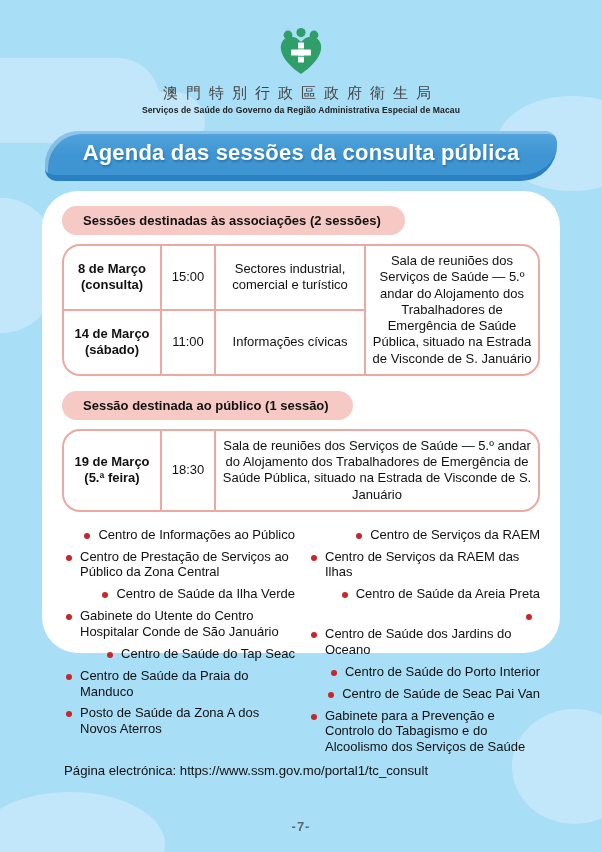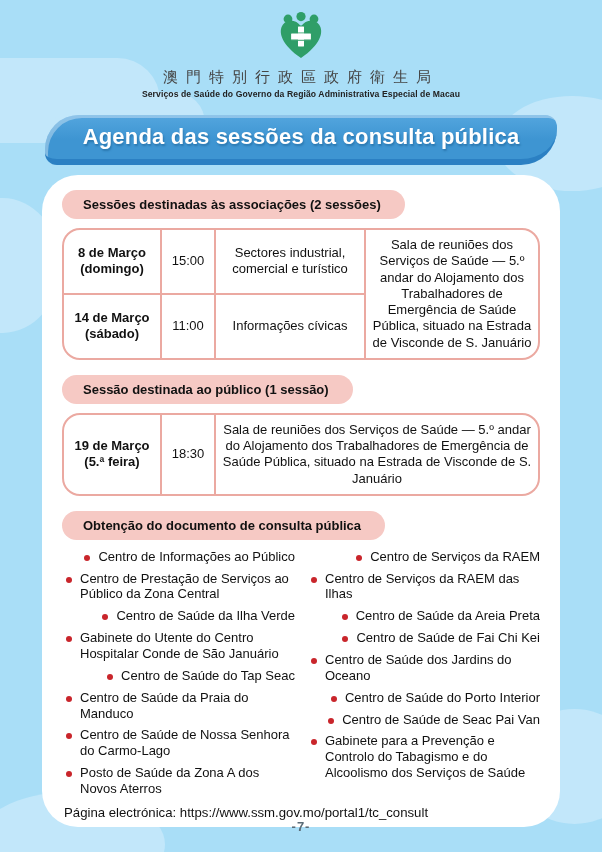--- a/index.html
+++ b/index.html
@@ -16,21 +16,21 @@
     background: #c2e7fa;
     border-radius: 50%;
   }
   .cloud.c1 { left: -70px; top: 58px;  width: 230px; height: 85px; border-radius: 45px; }
   .cloud.c2 { left: 55px;  top: 92px;  width: 150px; height: 62px; border-radius: 40px; }
   .cloud.c3 { right: -45px; top: 96px; width: 150px; height: 95px; }
   .cloud.c4 { left: -55px; top: 198px; width: 115px; height: 135px; }
   .cloud.c5 { right: -35px; bottom: 28px; width: 125px; height: 115px; }
   .cloud.c6 { left: -25px; bottom: -45px; width: 190px; height: 105px; }
 
-  .header { position: relative; text-align: center; padding-top: 12px; }
+  .header { position: relative; text-align: center; padding-top: 28px; }
   .logo { display: inline-block; }
   .org-title-zh {
     font-size: 15px;
     letter-spacing: 8px;
     color: #454545;
     margin-top: 4px;
     font-family: "DejaVu Sans", sans-serif;
   }
   .org-subtitle-pt {
     font-size: 8.6px;
@@ -58,21 +58,21 @@
     font-size: 22px;
     font-weight: bold;
     letter-spacing: 0.2px;
     text-shadow: 1px 2px 2px rgba(21,84,133,0.45);
     white-space: nowrap;
   }
 
   .card {
     position: relative;
     width: 518px;
-    height: 652px;
+    height: 462px;
     margin: 10px auto 8px;
     background: #ffffff;
     border-radius: 36px;
     padding: 15px 20px 12px;
   }
 
   .pill {
     display: inline-block;
     background: #f6c9c4;
     border-radius: 17px;
@@ -189,21 +189,21 @@
 <div class="card">
 
   <div>
     <div class="pill">Sessões destinadas às associações (2 sessões)</div>
     <div class="sched-table-wrap">
       <table class="sched">
         <tbody>
             <tr>
           <td class="col-date cell-date">
             <div>8 de Março</div>
-            <div>(domingo)</div>
+            <div>(consulta)</div>
           </td>
           <td class="col-time">15:00</td>
           <td class="col-aud">Sectores industrial, comercial e turístico</td>
           <td class="cell-loc" rowspan="2">Sala de reuniões dos Serviços de Saúde — 5.º andar do Alojamento dos Trabalhadores de Emergência de Saúde Pública, situado na Estrada de Visconde de S. Januário</td>
         </tr>
         <tr>
           <td class="col-date cell-date">
             <div>14 de Março</div>
             <div>(sábado)</div>
           </td>
@@ -227,21 +227,20 @@
           </td>
           <td class="col-time">18:30</td>
           <td class="cell-loc">Sala de reuniões dos Serviços de Saúde — 5.º andar do Alojamento dos Trabalhadores de Emergência de Saúde Pública, situado na Estrada de Visconde de S. Januário</td>
         </tr>
       </tbody>
         </table>
     </div>
   </div>
 
   <div class="section">
-    <div class="pill">Obtenção do documento de consulta pública</div>
     <div class="bullets">
       <div class="bullet-col">
         <div class="bullet-item">
             <span class="bullet-dot"></span>
             <span class="bullet-text">Centro de Informações ao Público</span>
           </div>
         <div class="bullet-item">
             <span class="bullet-dot"></span>
             <span class="bullet-text">Centro de Prestação de Serviços ao Público da Zona Central</span>
           </div>
@@ -256,43 +255,38 @@
         <div class="bullet-item">
             <span class="bullet-dot"></span>
             <span class="bullet-text">Centro de Saúde do Tap Seac</span>
           </div>
         <div class="bullet-item">
             <span class="bullet-dot"></span>
             <span class="bullet-text">Centro de Saúde da Praia do Manduco</span>
           </div>
         <div class="bullet-item">
             <span class="bullet-dot"></span>
-            <span class="bullet-text">Centro de Saúde de Nossa Senhora do Carmo-Lago</span>
-          </div>
-        <div class="bullet-item">
-            <span class="bullet-dot"></span>
             <span class="bullet-text">Posto de Saúde da Zona A dos Novos Aterros</span>
           </div>
       </div>
       <div class="bullet-col">
         <div class="bullet-item">
             <span class="bullet-dot"></span>
             <span class="bullet-text">Centro de Serviços da RAEM</span>
           </div>
         <div class="bullet-item">
             <span class="bullet-dot"></span>
             <span class="bullet-text">Centro de Serviços da RAEM das Ilhas</span>
           </div>
         <div class="bullet-item">
             <span class="bullet-dot"></span>
             <span class="bullet-text">Centro de Saúde da Areia Preta</span>
           </div>
         <div class="bullet-item">
             <span class="bullet-dot"></span>
-            <span class="bullet-text">Centro de Saúde de Fai Chi Kei</span>
           </div>
         <div class="bullet-item">
             <span class="bullet-dot"></span>
             <span class="bullet-text">Centro de Saúde dos Jardins do Oceano</span>
           </div>
         <div class="bullet-item">
             <span class="bullet-dot"></span>
             <span class="bullet-text">Centro de Saúde do Porto Interior</span>
           </div>
         <div class="bullet-item">

